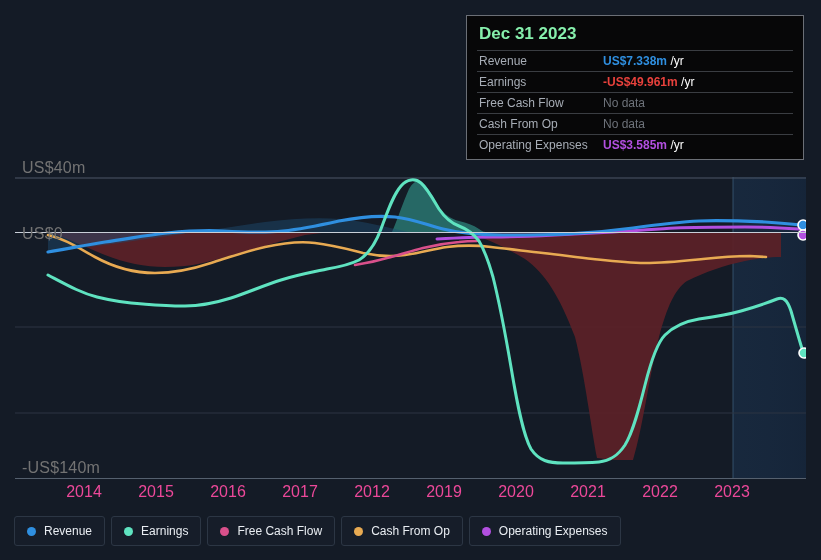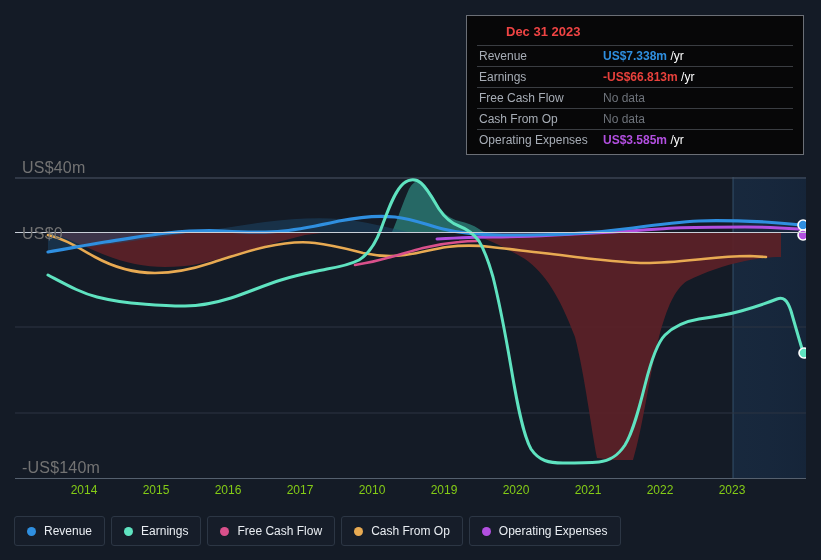--- a/index.html
+++ b/index.html
@@ -24,30 +24,30 @@
   }
   #ylab-top{left:22px;top:159px;}
   #ylab-zero{left:22px;top:225px;}
   #ylab-bottom{left:22px;top:459px;}
 
   
   .xaxis-line{position:absolute;left:15px;top:478px;width:791px;height:1px;background:#55606e;}
   .xaxis{position:absolute;left:15px;top:483px;width:791px;height:20px;}
   .xtick{
     position:absolute;top:0;transform:translateX(-50%);
-    color:#84cc16;font-size:12px;white-space:nowrap;
+    color:#ec4899;font-size:16px;white-space:nowrap;
   }
 
   
   .tooltip{
     position:absolute;left:466px;top:15px;width:338px;
     background:#070708;border:1px solid #6b6f76;
     box-sizing:border-box;padding:6px 10px 4px 10px;
   }
-  .tt-date{color:#ef4444;font-size:13px;font-weight:bold;padding:2px 0 6px 2px;margin-left:27px;}
+  .tt-date{color:#86efac;font-size:17px;font-weight:bold;padding:2px 0 6px 2px;}
   .tt-table{width:100%;border-collapse:collapse;}
   .tt-table td{
     padding:3px 2px;font-size:12px;vertical-align:baseline;
     border-top:1px solid #3a3d42;
   }
   .tt-table tr.sub td{border-top:none;padding-top:0;}
   .tt-label{color:#a7adb6;white-space:nowrap;width:120px;}
   .tt-val{color:#ffffff;white-space:nowrap;}
   .tt-val .num{font-weight:bold;}
   .tt-nodata{color:#6e737b;margin-top:48px;}
@@ -193,39 +193,39 @@
   <div class="ylab" id="ylab-top">US$40m</div>
   <div class="ylab" id="ylab-zero">US$0</div>
   <div class="ylab" id="ylab-bottom">-US$140m</div>
 
   <div class="xaxis-line"></div>
   <div class="xaxis" id="xaxis">
       <div class="xtick" style="left: 69px;">2014</div>
       <div class="xtick" style="left: 141px;">2015</div>
       <div class="xtick" style="left: 213px;">2016</div>
       <div class="xtick" style="left: 285px;">2017</div>
-      <div class="xtick" style="left: 357px;">2010</div>
+      <div class="xtick" style="left: 357px;">2012</div>
       <div class="xtick" style="left: 429px;">2019</div>
       <div class="xtick" style="left: 501px;">2020</div>
       <div class="xtick" style="left: 573px;">2021</div>
       <div class="xtick" style="left: 645px;">2022</div>
       <div class="xtick" style="left: 717px;">2023</div>
     </div>
 
   <div class="tooltip">
     <div class="tt-date">Dec 31 2023</div>
     <table class="tt-table">
       <tbody id="tt-body">
           <tr>
             <td class="tt-label">Revenue</td>
             <td class="tt-val"><span class="num" style="color: rgb(47, 143, 224); text-align: center;">US$7.338m</span><span class="unit"> /yr</span></td>
           </tr>
           <tr>
             <td class="tt-label">Earnings</td>
-            <td class="tt-val"><span class="num" style="color: rgb(232, 65, 60);">-US$66.813m</span><span class="unit"> /yr</span></td>
+            <td class="tt-val"><span class="num" style="color: rgb(232, 65, 60);">-US$49.961m</span><span class="unit"> /yr</span></td>
           </tr>
           <tr>
             <td class="tt-label">Free Cash Flow</td>
             <td class="tt-val"><span class="tt-nodata">No data</span></td>
           </tr>
           <tr>
             <td class="tt-label">Cash From Op</td>
             <td class="tt-val"><span class="tt-nodata">No data</span></td>
           </tr>
           <tr>

